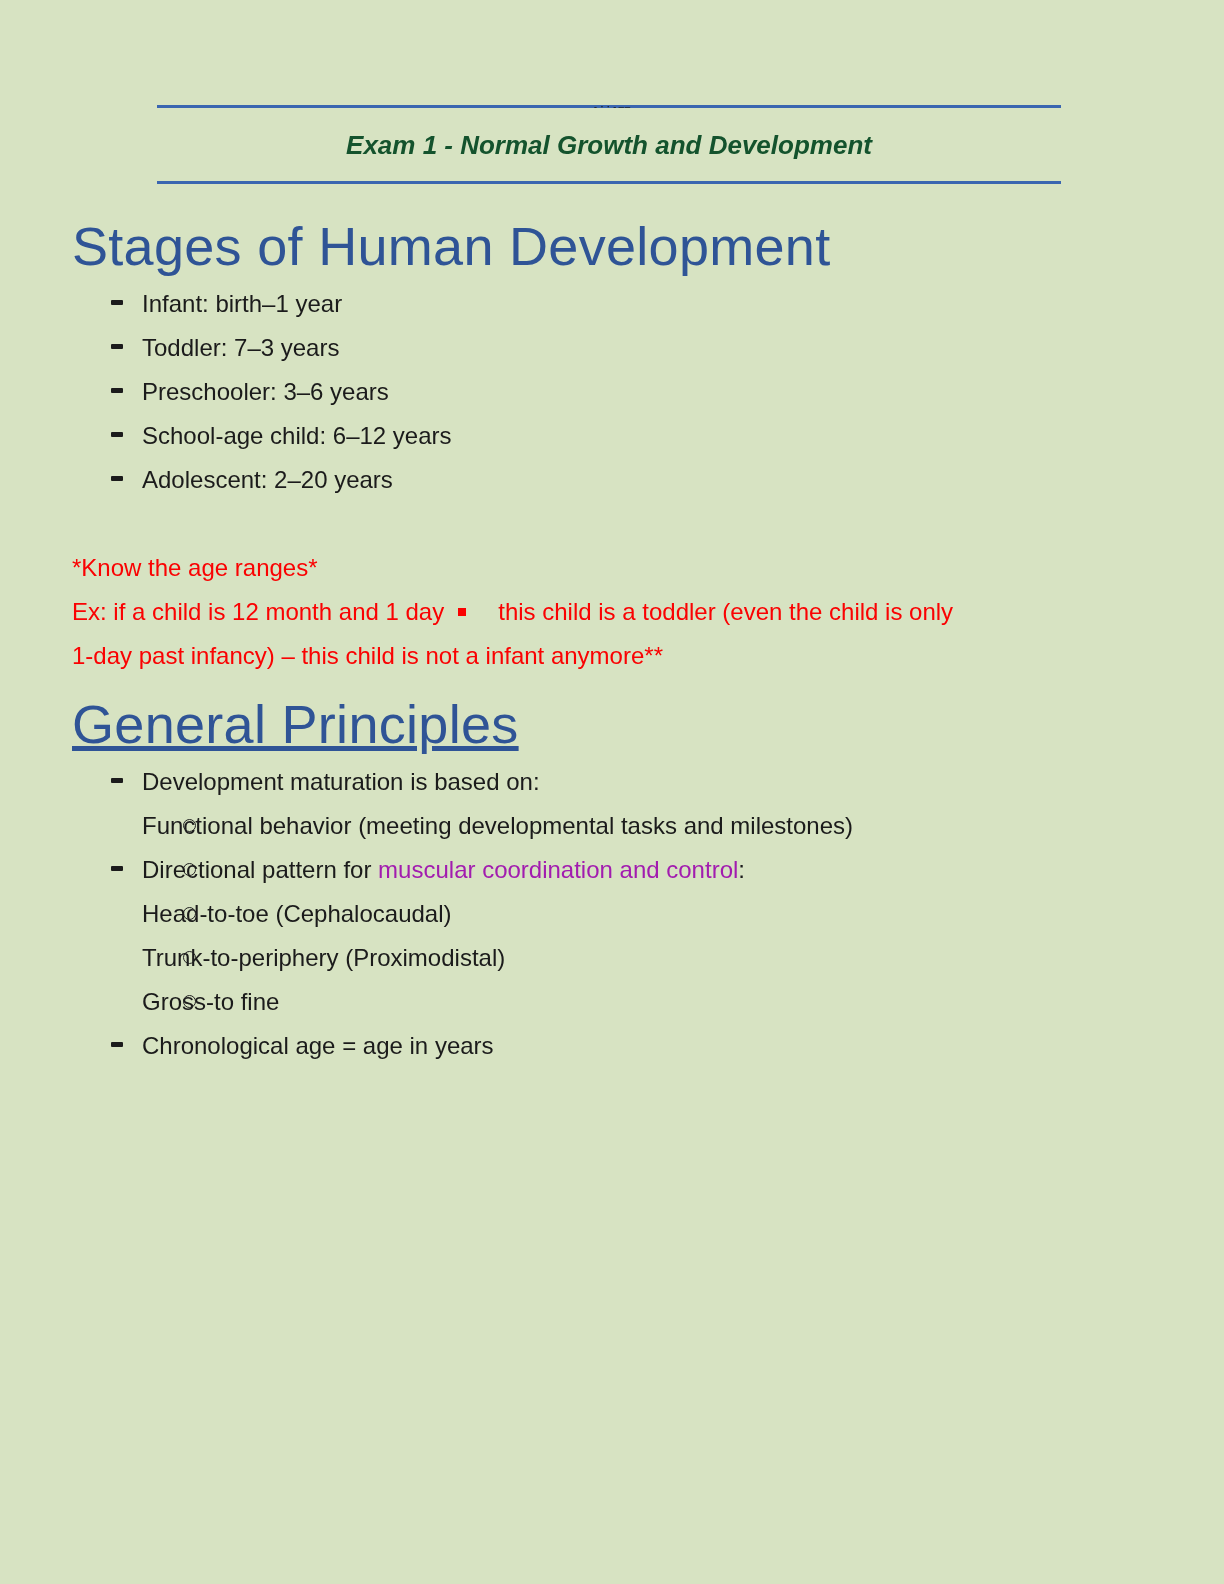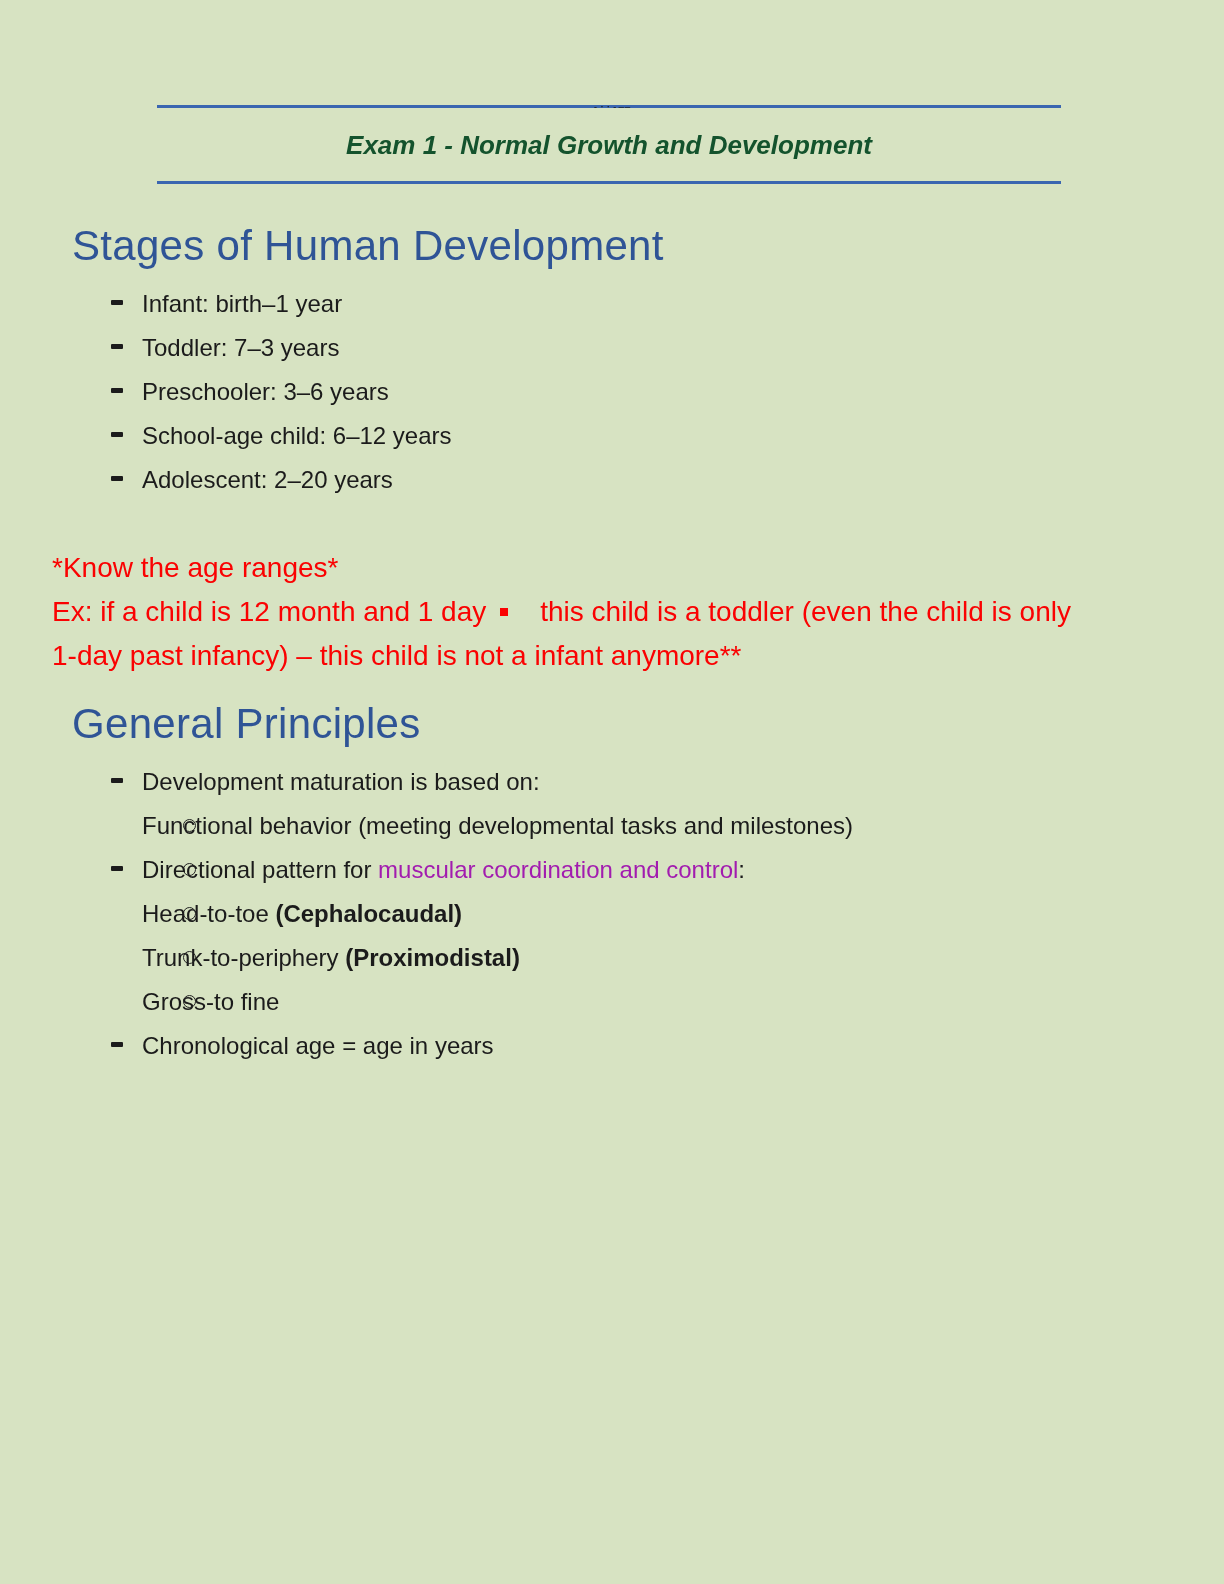--- a/index.html
+++ b/index.html
@@ -30,28 +30,28 @@
     text-align: center;
     padding: 22px 0 20px 0;
     font-size: 26px;
     font-weight: bold;
     font-style: italic;
     color: #14532d;
   }
 
   h1 {
     margin: 0 0 0 72px;
-    font-size: 42px;
+    font-size: 54px;
     font-weight: 400;
     color: #2F5496;
     line-height: 48px;
     letter-spacing: 0.3px;
   }
   .h-stages { margin-top: 38px; }
-  .h-principles { margin-top: 22px; }
+  .h-principles { margin-top: 22px; text-decoration: underline; }
 
   ul.doc-list {
     list-style: none;
     margin: 12px 0 0 0;
     padding: 0;
     font-size: 24px;
   }
   ul.doc-list li {
     position: relative;
     padding-left: 142px;
@@ -69,35 +69,35 @@
   .circle-bullet {
     position: absolute;
     left: 183px; top: 15px;
     width: 11px; height: 11px;
     border: 1.5px solid #222;
     border-radius: 50%;
     background: transparent;
   }
 
   .rednote {
-    margin: 44px 0 0 52px;
-    font-size: 28px;
+    margin: 44px 0 0 72px;
+    font-size: 24px;
     line-height: 44px;
     color: #FA0202;
   }
   .sq-bullet {
     display: inline-block;
     width: 8px; height: 8px;
     background: #FA0202;
     margin: 0 32px 4px 14px;
     vertical-align: middle;
   }
 
   .red-inline { color: #a21caf; }
-  .bold { font-weight: bold; }
+  .bold { font-weight: normal; }
 </style>
 </head>
 <body>
 
 <div class="page">
 
   <div class="top-artifact">-··-——</div>
 
   <div class="header">
     <div class="rule"></div>

